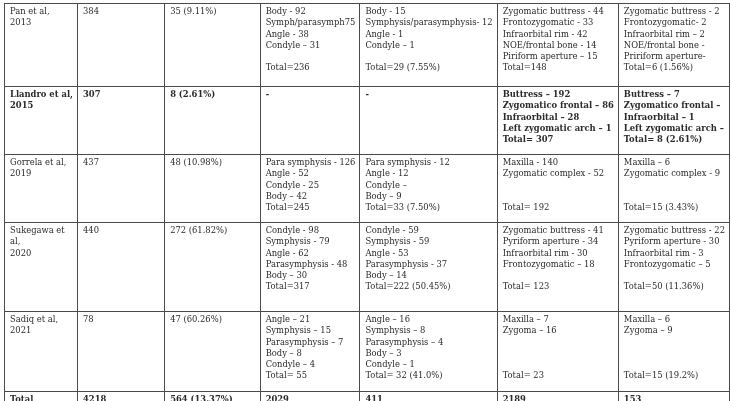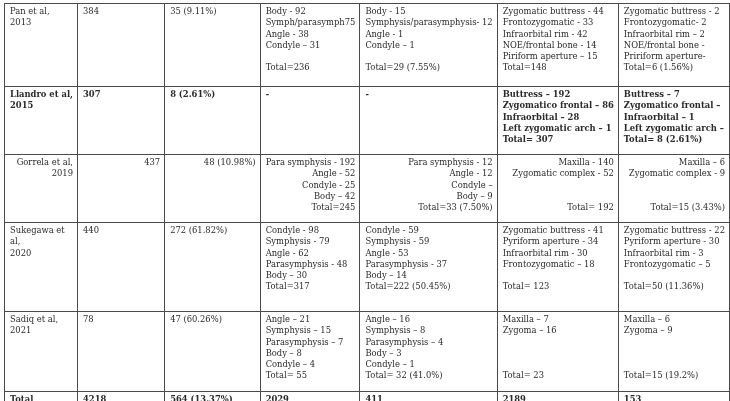--- a/index.html
+++ b/index.html
@@ -106,33 +106,33 @@
           <span class="line">Total= 307</span>
         </td>
         <td>
           <span class="line">Buttress – 7</span>
           <span class="line">Zygomatico frontal –</span>
           <span class="line">Infraorbital – 1</span>
           <span class="line">Left zygomatic arch –</span>
           <span class="line">Total= 8 (2.61%)</span>
         </td>
       </tr>
-      <tr style="height: 68px; text-align: right;">
+      <tr style="height: 68px;">
         <td>
           <span class="line">Gorrela et al,</span>
           <span class="line">2019</span>
         </td>
         <td>
           <span class="line">437</span>
         </td>
         <td>
           <span class="line">48 (10.98%)</span>
         </td>
         <td>
-          <span class="line">Para symphysis - 192</span>
+          <span class="line">Para symphysis - 126</span>
           <span class="line">Angle - 52</span>
           <span class="line">Condyle - 25</span>
           <span class="line">Body – 42</span>
           <span class="line">Total=245</span>
         </td>
         <td>
           <span class="line">Para symphysis - 12</span>
           <span class="line">Angle - 12</span>
           <span class="line">Condyle –</span>
           <span class="line">Body – 9</span>

